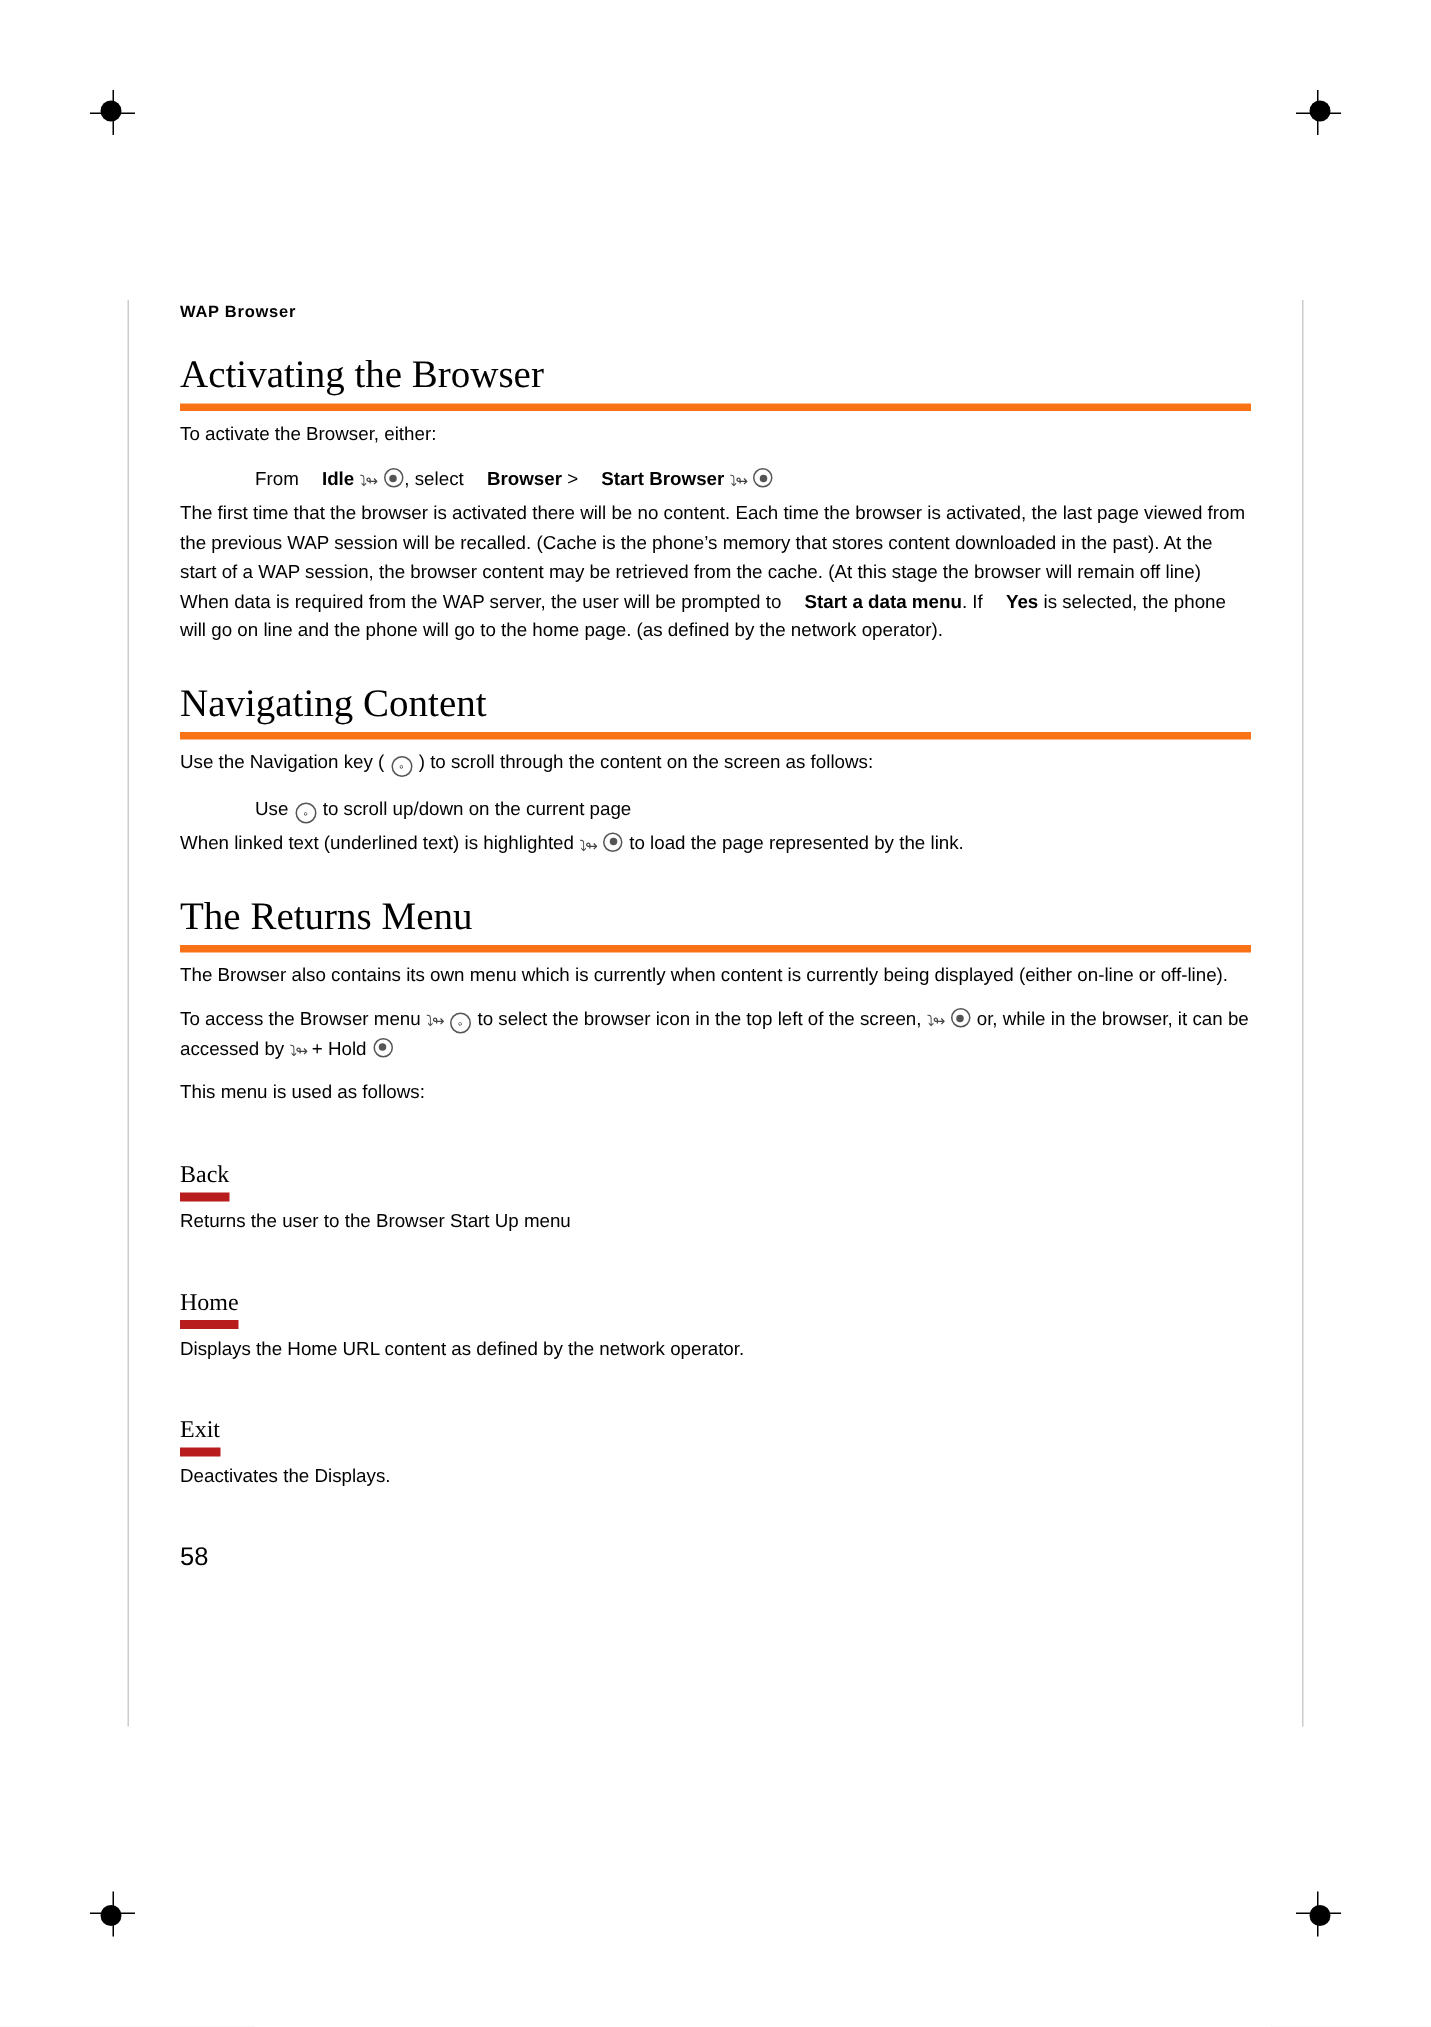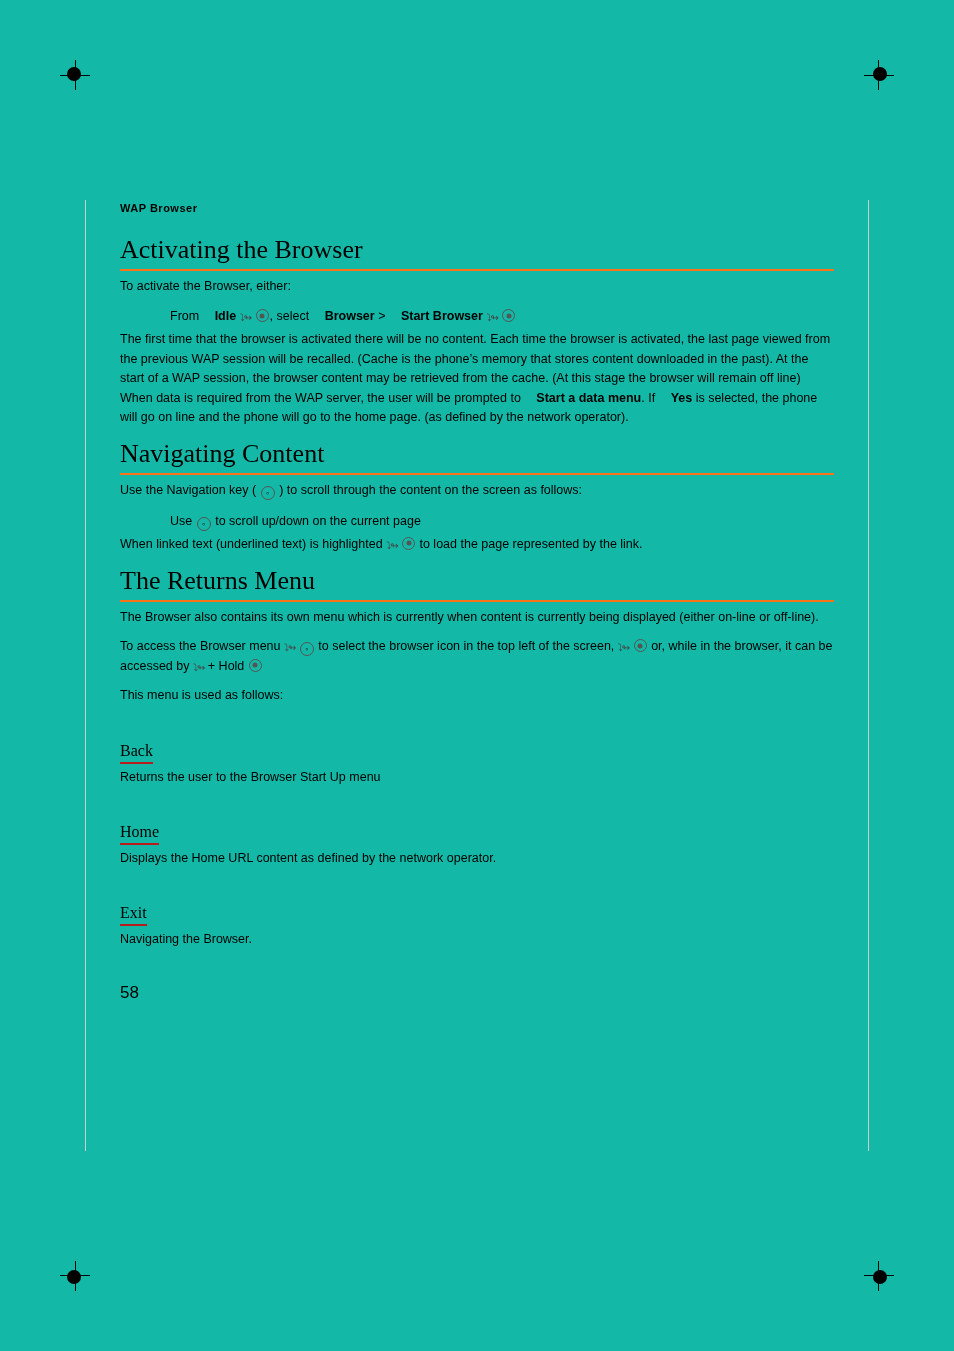--- a/index.html
+++ b/index.html
@@ -12,21 +12,21 @@
       background: #e8e8e8;
       display: flex;
       justify-content: center;
       align-items: flex-start;
       font-family: Arial, Helvetica, sans-serif;
     }
 
     .page {
       width: 954px;
       min-height: 1351px;
-      background: #14b8a6;
+      background: #ffffff;
       position: relative;
       padding: 0;
     }
 
     .page-inner {
       margin: 0 auto;
       width: 100%;
       min-height: 1351px;
       position: relative;
     }
@@ -111,32 +111,32 @@
       margin-bottom: 18px;
       color: #000;
     }
 
     
     .section-title {
       font-size: 26px;
       font-weight: normal;
       font-family: 'Times New Roman', Times, serif;
       margin-bottom: 6px;
-      border-bottom: 2px solid #f97316;
+      border-bottom: 5px solid #f97316;
       padding-bottom: 4px;
       color: #000;
     }
 
     
     .sub-title {
       font-size: 16px;
       font-weight: normal;
       font-family: 'Times New Roman', Times, serif;
       margin-bottom: 4px;
-      border-bottom: 2px solid #b91c1c;
+      border-bottom: 6px solid #b91c1c;
       padding-bottom: 2px;
       margin-top: 18px;
       color: #000;
       display: inline-block;
     }
 
     .sub-title-block {
       margin-top: 18px;
       margin-bottom: 6px;
     }
@@ -206,21 +206,21 @@
       transform: translate(-50%, -50%);
     }
 
     .page-number {
       margin-top: 30px;
       font-size: 17px;
       color: #000;
     }
 
     .section-gap {
-      margin-top: 12px;
+      margin-top: 24px;
     }
   </style>
 </head>
 <body>
 
 <div class="page">
   <div class="page-inner">
 
     <div class="corner-mark corner-tl"></div>
     <div class="corner-mark corner-tr"></div>
@@ -309,21 +309,21 @@
           <p>Returns the user to the Browser Start Up menu</p>
         </div>
 
         <div class="sub-title-block">
           <div class="sub-title">Home</div>
           <p>Displays the Home URL content as defined by the network operator.</p>
         </div>
 
         <div class="sub-title-block">
           <div class="sub-title">Exit</div>
-          <p>Navigating the Browser.</p>
+          <p>Deactivates the Displays.</p>
         </div>
       </div>
 
       <p class="page-number">58</p>
 
     </div>
   </div>
 </div>
 
 </body></html>

